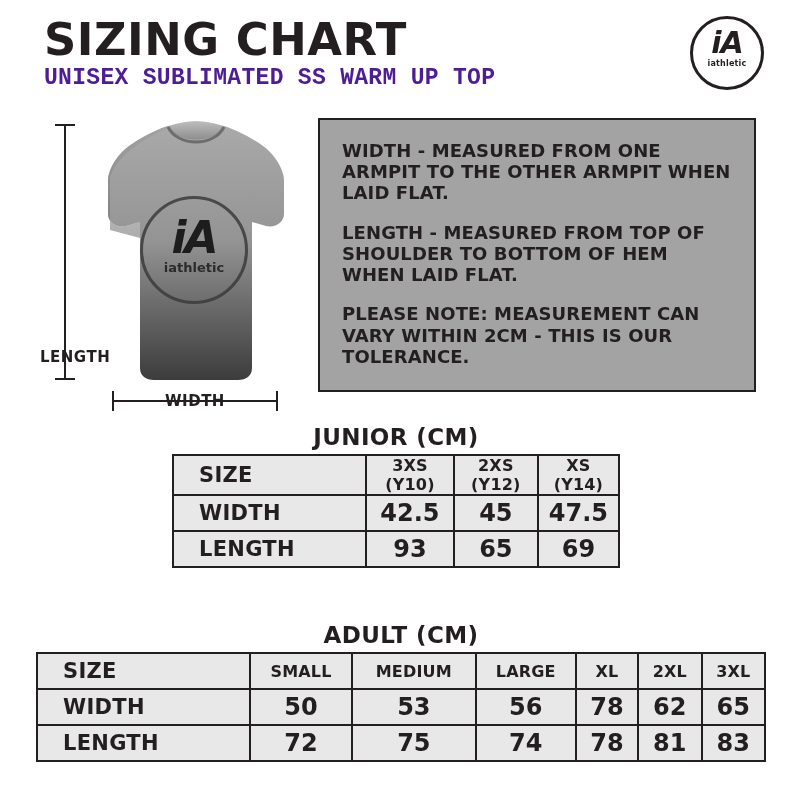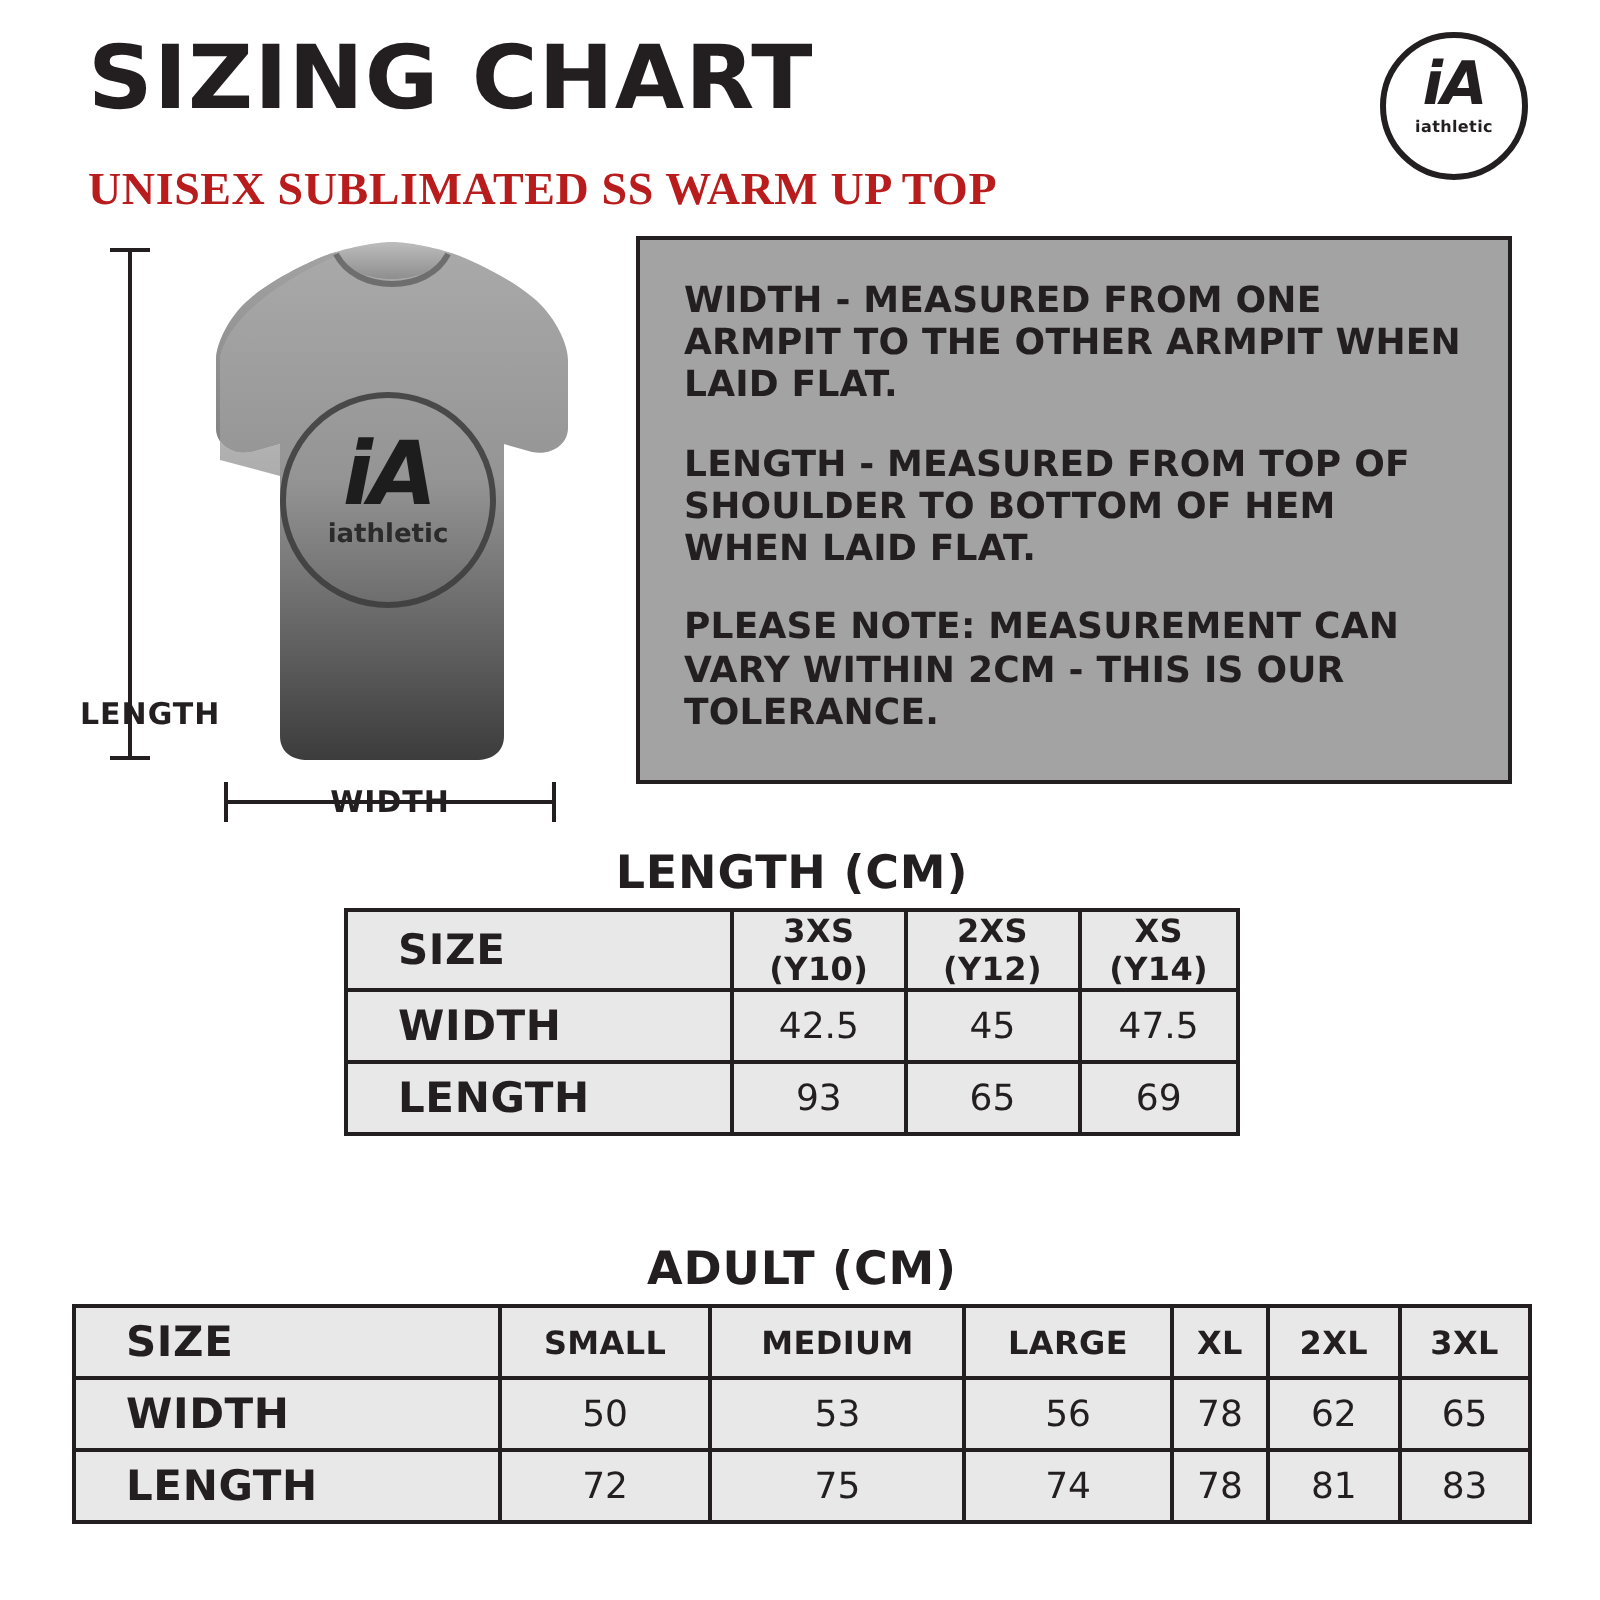--- a/index.html
+++ b/index.html
@@ -39,23 +39,23 @@
     margin: 0;
     font-family: "DejaVu Sans", sans-serif;
     transform: scaleX(1.02);
     transform-origin: left center;
   }
   .subtitle {
     font-size: 23px;
     font-weight: bold;
     letter-spacing: 0.3px;
     line-height: 1.1;
-    margin-top: 20px;
-    color: #b91c1c;
-    font-family: Liberation Serif, serif;
+    margin-top: 4px;
+    color: #4c1d95;
+    font-family: Liberation Mono, monospace;
   }
 
   
   .brand-logo {
     position: absolute;
     right: 32px;
     top: 16px;
     width: 78px;
     height: 78px;
   }
@@ -260,22 +260,22 @@
     padding-left: 25px;
     font-size: 21px;
     letter-spacing: 0.3px;
   }
   table.sz .colhead {
     font-size: 16px;
     letter-spacing: 0.2px;
     text-align: center;
   }
   table.sz .val {
-    font-size: 18px;
-    font-weight: normal;
+    font-size: 24px;
+    font-weight: bold;
   }
 
   #junior-block {
     left: 172px;
     top: 424px;
     width: 448px;
   }
   #junior-block table.sz .rowhead { width: 162px; }
 
   #adult-block {
@@ -338,21 +338,21 @@
     <div class="width-label">WIDTH</div>
   </div>
 
   <div class="notes">
     <p>WIDTH - MEASURED FROM ONE ARMPIT TO THE OTHER ARMPIT WHEN LAID FLAT.</p>
     <p>LENGTH - MEASURED FROM TOP OF SHOULDER TO BOTTOM OF HEM WHEN LAID FLAT.</p>
     <p>PLEASE NOTE: MEASUREMENT CAN VARY WITHIN 2CM - THIS IS OUR TOLERANCE.</p>
   </div>
 
   <div class="table-block" id="junior-block">
-    <div class="table-caption">LENGTH (CM)</div>
+    <div class="table-caption">JUNIOR (CM)</div>
     <table class="sz">
       <tbody>
         <tr>
           <td class="rowhead">SIZE</td>
           <td class="colhead">3XS (Y10)</td>
           <td class="colhead">2XS (Y12)</td>
           <td class="colhead">XS (Y14)</td>
         </tr>
         <tr>
           <td class="rowhead">WIDTH</td>

